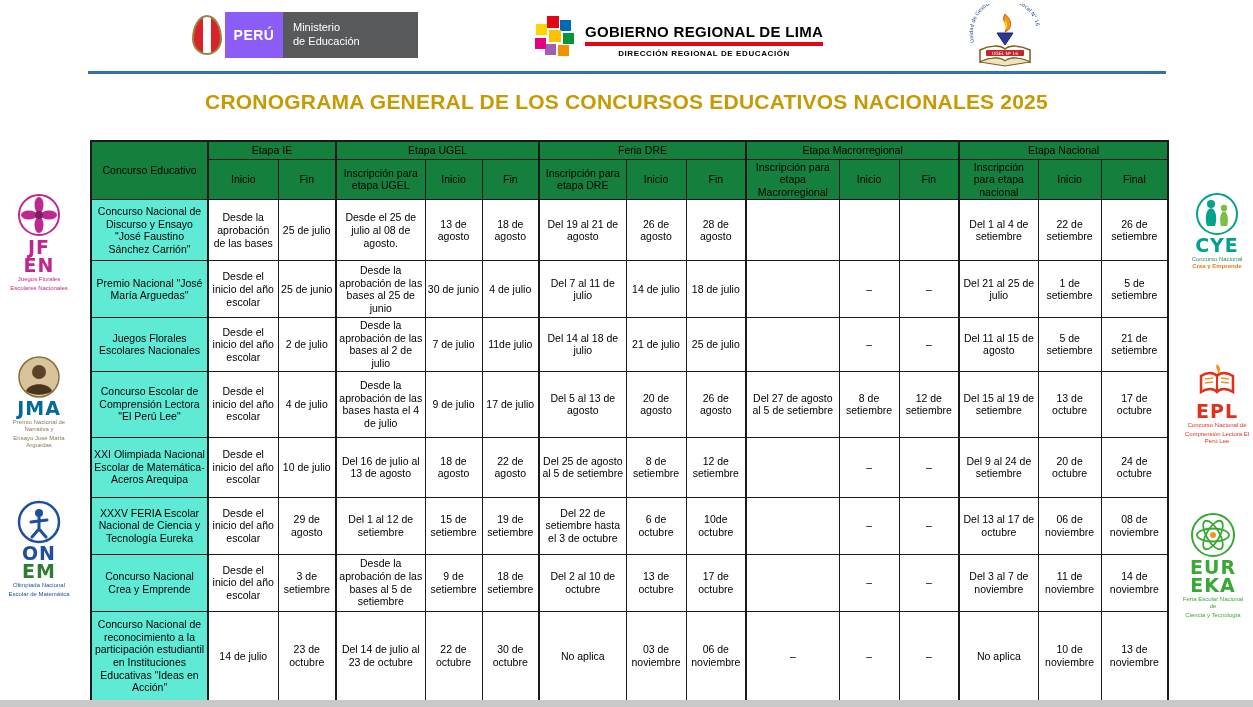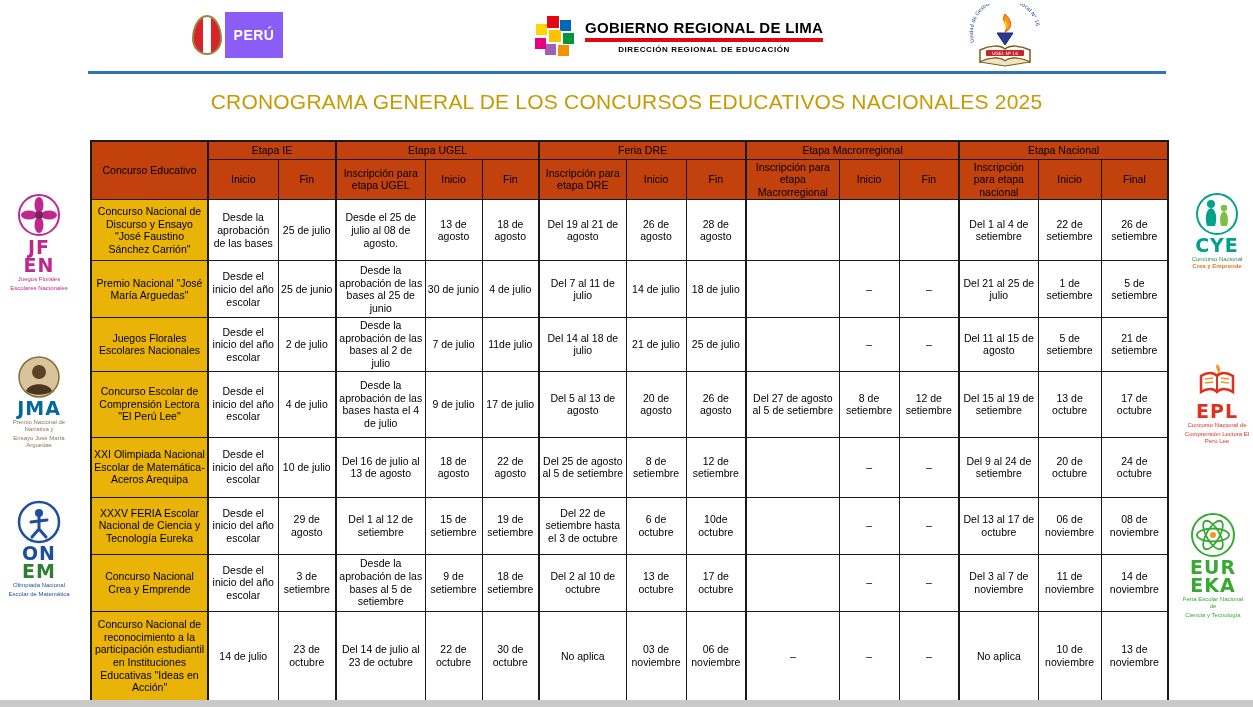--- a/index.html
+++ b/index.html
@@ -6,68 +6,72 @@
   html,body{width:1253px;height:707px;background:#fff;font-family:"Liberation Sans",sans-serif;position:relative;overflow:hidden;color:#000}
 
   
   .topbar{position:absolute;left:0;top:0;width:1253px;height:68px}
   .minedu{position:absolute;left:192px;top:12px;display:flex;align-items:stretch;height:46px}
   .coat{width:30px;height:40px;align-self:center;border-radius:50% 50% 50% 50%/60% 60% 40% 40%;
         border:2px solid #9e8440;background:
         linear-gradient(90deg,#d9232a 0 33%,#fff 33% 66%,#d9232a 66% 100%);margin-right:3px}
   .minedu-red{background:#8b5cf6;color:#fff;font-weight:bold;font-size:14px;display:flex;align-items:center;justify-content:center;width:58px;letter-spacing:.5px}
   .minedu-gray{background:#58595b;color:#fff;font-size:11px;line-height:1.25;display:flex;flex-direction:column;justify-content:center;padding:0 10px;width:135px}
-  .grl{position:absolute;left:533px;top:14px;display:flex;align-items:center;gap:8px}
+  .grl{position:absolute;left:533px;top:14px;display:flex;align-items:flex-end;gap:8px}
   .grl-mark{width:44px;height:44px}
   .grl-title{font-weight:bold;font-size:15px;letter-spacing:.3px;font-family:"Liberation Sans",sans-serif}
   .grl-rule{height:4px;background:#e30613;margin:2px 0 3px 0}
   .grl-sub{font-weight:bold;font-size:8px;letter-spacing:.6px;text-align:center}
   .ugel{position:absolute;left:950px;top:4px;width:110px;height:66px;text-align:center}
 
   .blue-rule{position:absolute;left:88px;top:71px;width:1078px;height:3px;background:#2e74b5}
 
   
   .title{position:absolute;left:0;top:90px;width:1253px;text-align:center;
-         font-size:21px;font-weight:normal;color:#c79a02;letter-spacing:.2px}
+         font-size:21px;font-weight:bold;color:#c79a02;letter-spacing:.2px}
 
   
   table.sch{position:absolute;left:90px;top:140px;width:1077px;border-collapse:collapse;table-layout:fixed;
             font-size:10.5px;border:2px solid #1a1a1a}
   .sch th,.sch td{border:1px solid #1a1a1a;text-align:center;vertical-align:middle;padding:1px 2px;line-height:1.2;font-weight:normal;overflow:hidden}
-  .sch thead th{background:#c2410c}
+  .sch thead th{background:#15803d}
   .sch th.grp,.sch td.grp{border-left:2px solid #1a1a1a}
   .sch thead tr:nth-child(1){height:18px}
   .sch thead tr:nth-child(2){height:40px}
   .sch tbody tr:nth-child(1){height:61px}
   .sch tbody tr:nth-child(2){height:57px}
   .sch tbody tr:nth-child(3){height:50px}
   .sch tbody tr:nth-child(4){height:66px}
   .sch tbody tr:nth-child(5){height:60px}
   .sch tbody tr:nth-child(6){height:57px}
   .sch tbody tr:nth-child(7){height:57px}
   .sch tbody tr:nth-child(8){height:90px}
-  .sch td.cname{background:#eab308}
+  .sch td.cname{background:#5eead4}
 
   
   .badge{position:absolute;width:66px;text-align:center}
   .badge svg{display:block;margin:0 auto}
   .badge .abbr{font-weight:bold;font-size:19px;line-height:.95;letter-spacing:1px;font-family:"DejaVu Sans",sans-serif}
   .badge .cap{font-size:6px;line-height:1.15;margin-top:2px}
   .badge .cap2{font-size:6px;line-height:1.15;font-weight:bold}
 
   .bottom-strip{position:absolute;left:0;bottom:0;width:1253px;height:7px;background:#c9c9c9}
 </style>
 </head>
 <body>
 
 <div class="topbar">
 
   <div class="minedu">
     <div class="coat"></div>
     <div class="minedu-red">PERÚ</div>
+    <div class="minedu-gray">
+      <div>Ministerio</div>
+      <div>de Educación</div>
+    </div>
   </div>
 
   <div class="grl">
     <svg class="grl-mark" viewBox="0 0 44 44">
       <rect x="14" y="2" width="12" height="12" fill="#e30613"></rect>
       <rect x="27" y="6" width="11" height="11" fill="#0069b4"></rect>
       <rect x="30" y="19" width="11" height="11" fill="#009640"></rect>
       <rect x="25" y="31" width="11" height="11" fill="#f39200"></rect>
       <rect x="12" y="30" width="11" height="11" fill="#a05eb5"></rect>
       <rect x="2" y="24" width="11" height="11" fill="#e6007e"></rect>

